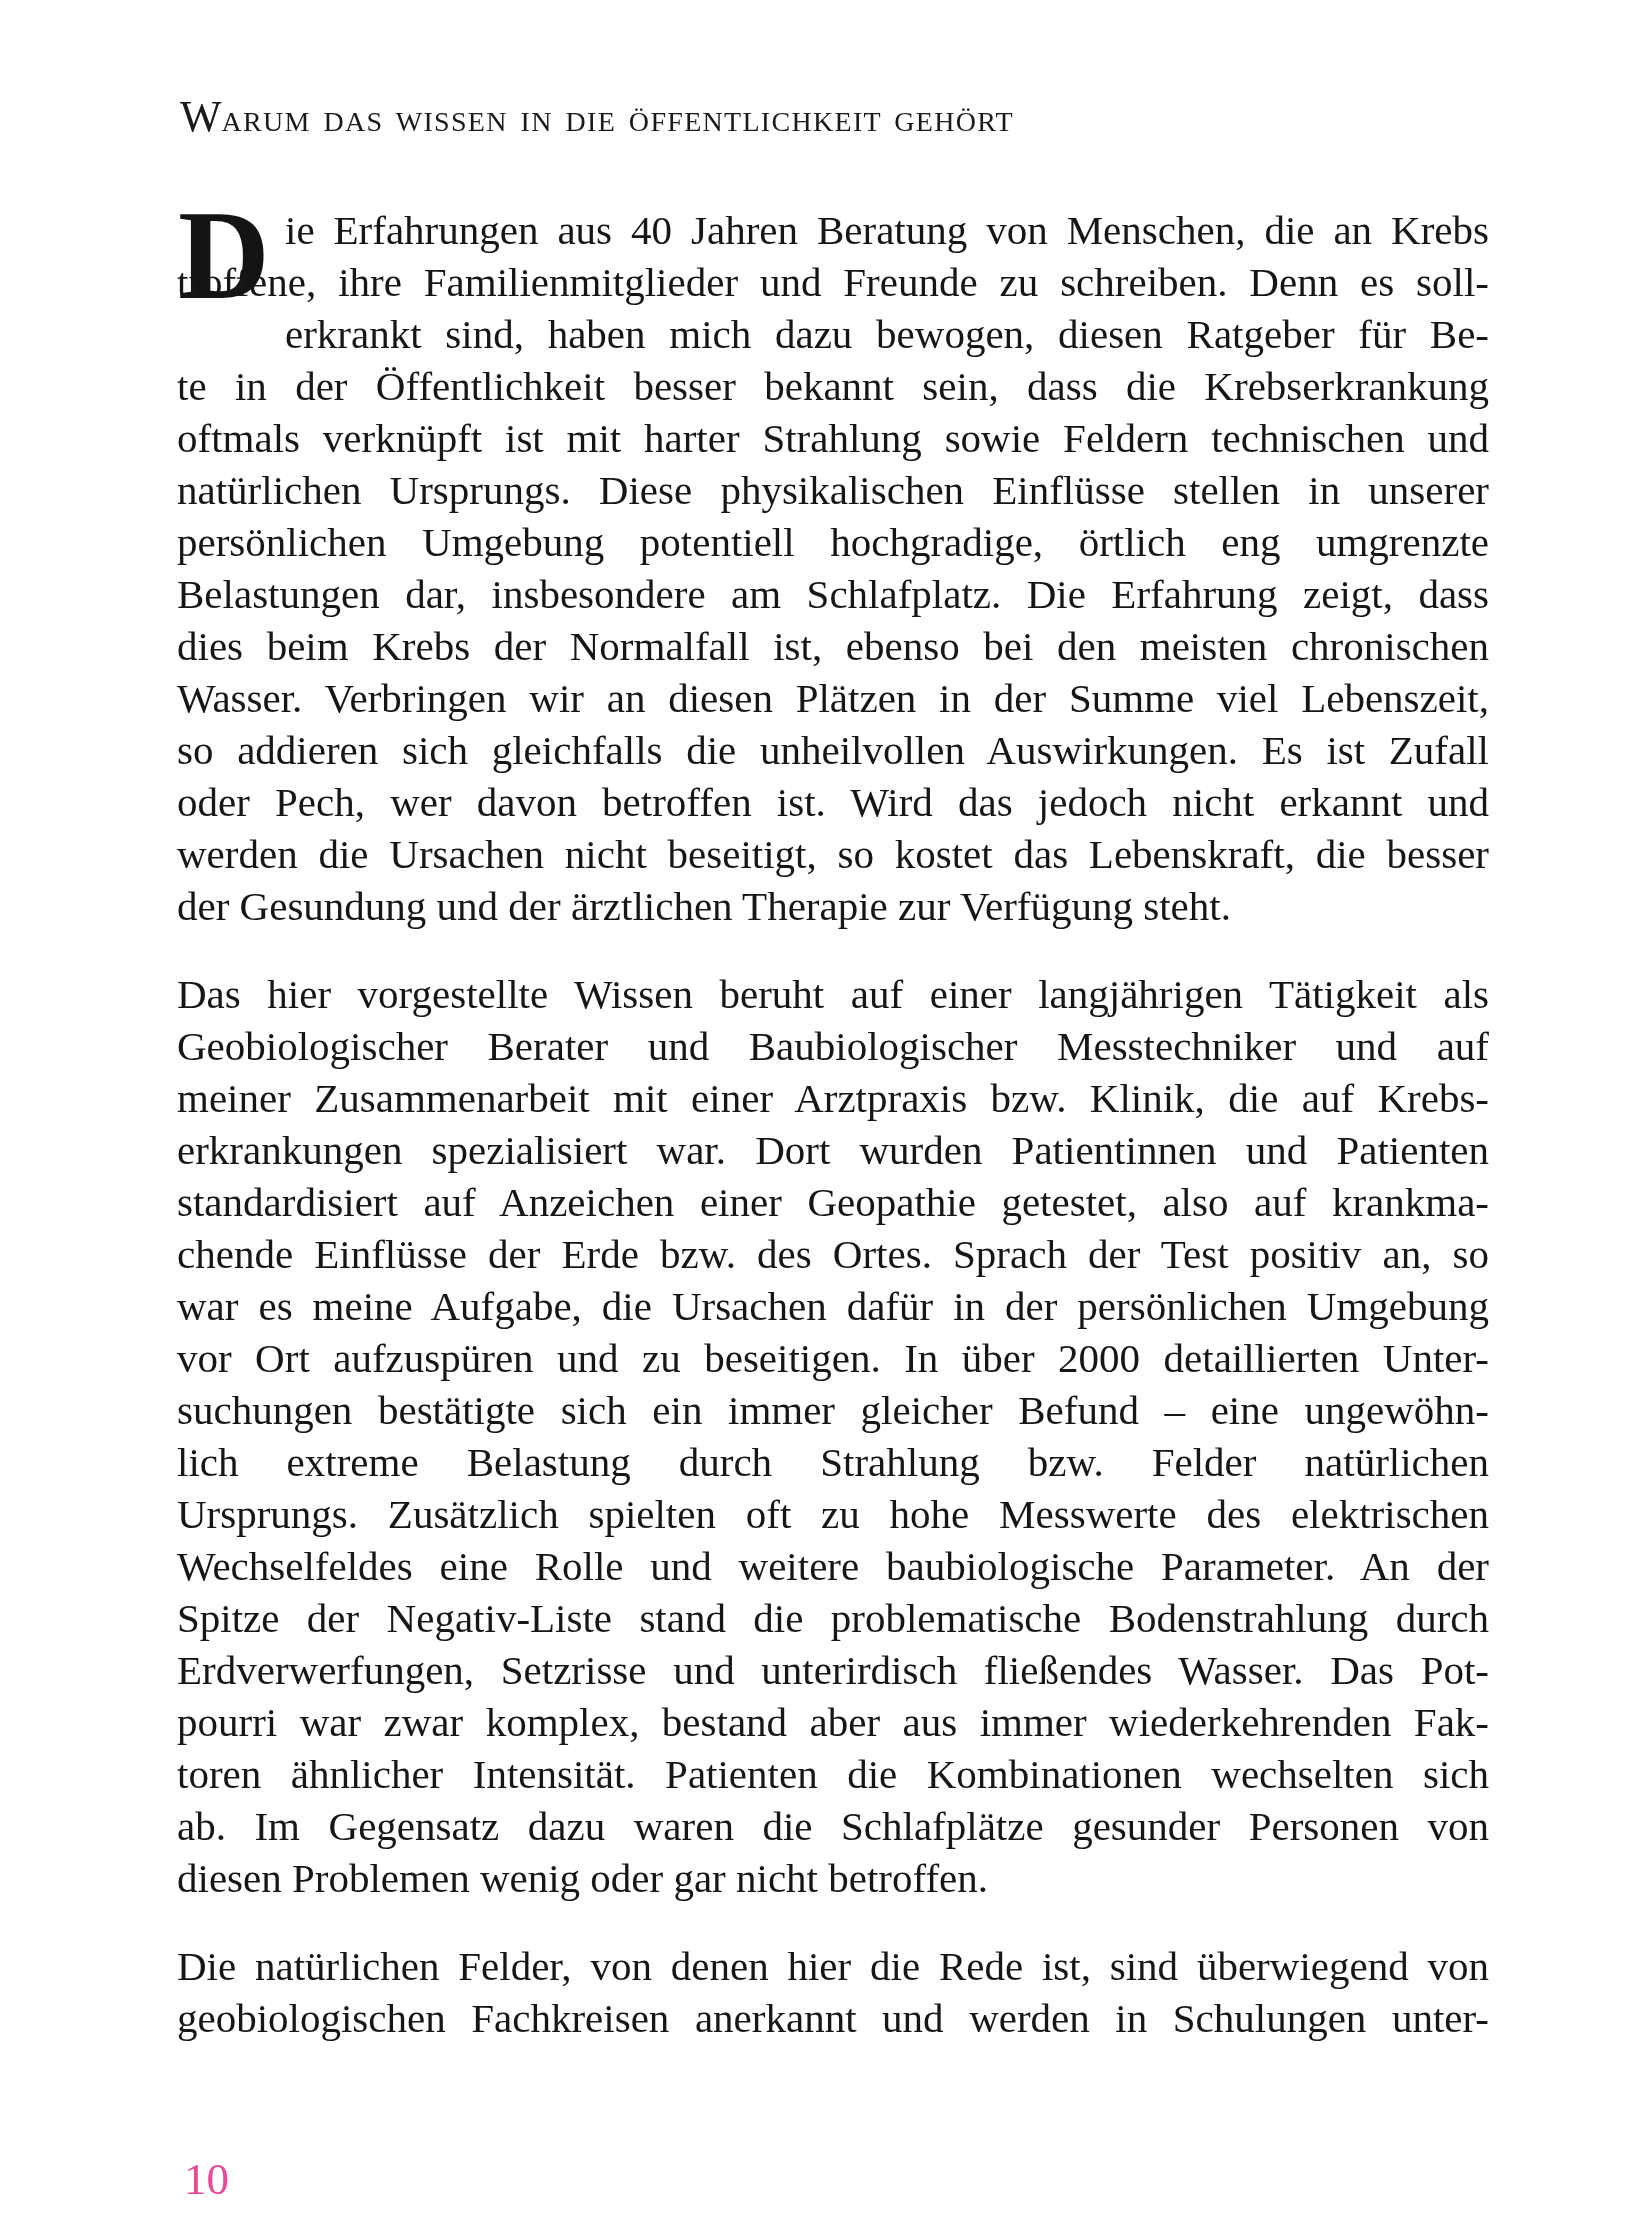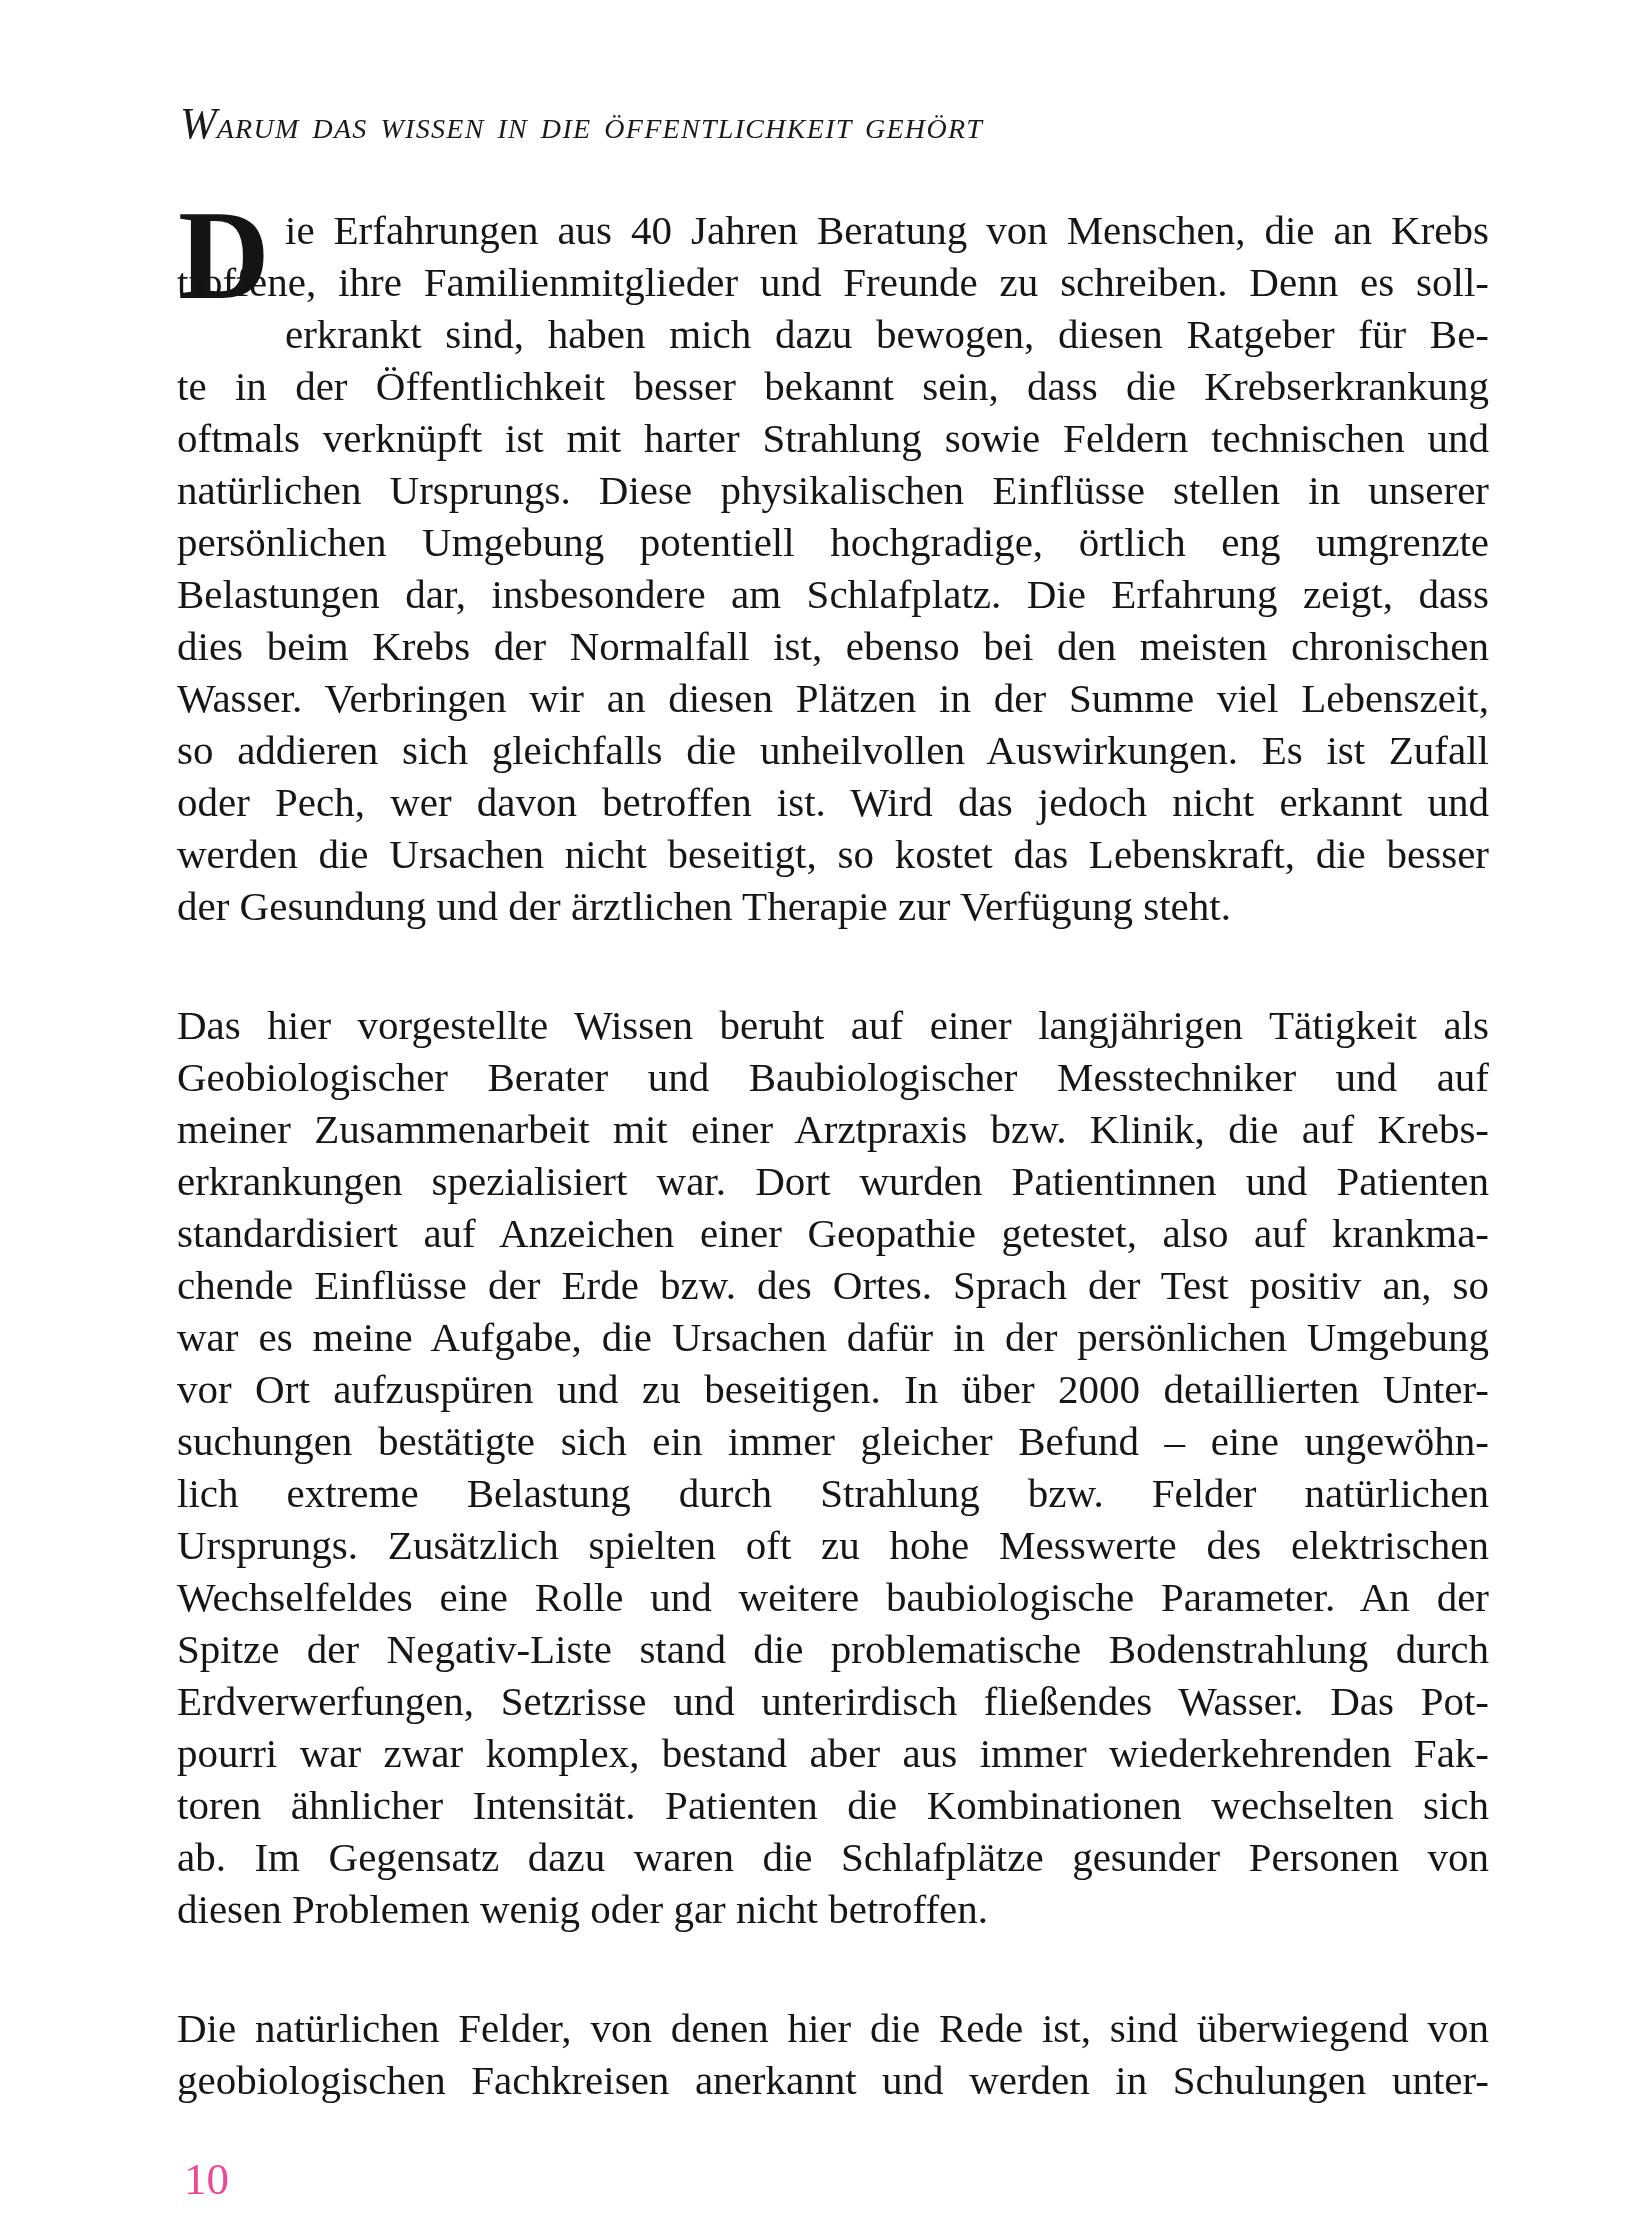--- a/index.html
+++ b/index.html
@@ -14,23 +14,22 @@
     background: #ffffff;
     color: #161616;
     font-family: "Liberation Serif", "DejaVu Serif", serif;
     overflow: hidden;
   }
 
   
   .running-header {
     position: absolute;
     left: 180px;
-    top: 102px;
+    top: 95px;
     white-space: nowrap;
-    font-style: italic;
     color: #1a1a1a;
     line-height: 1;
   }
   .hd-init {
     font-size: 44px;
     line-height: 1;
   }
   .hd-rest {
     font-size: 28px;
     line-height: 1;
@@ -40,21 +39,21 @@
 
   
   .text-column {
     position: absolute;
     left: 177px;
     top: 204px;
     width: 1312px;
     font-size: 41px;
   }
   .para { position: relative; }
-  .para + .para { margin-top: 67px; }
+  .para + .para { margin-top: 36px; }
 
   .line {
     height: 52px;
     line-height: 52px;
     text-align: justify;
     text-align-last: justify;
     overflow: hidden;
     white-space: normal;
   }
   .line.indent { padding-left: 108px; }

